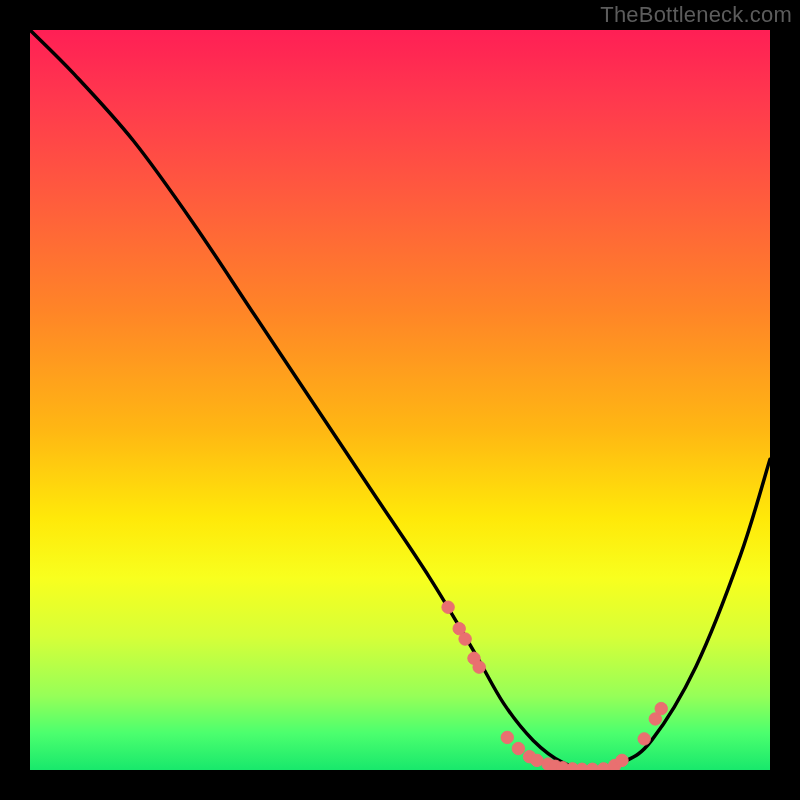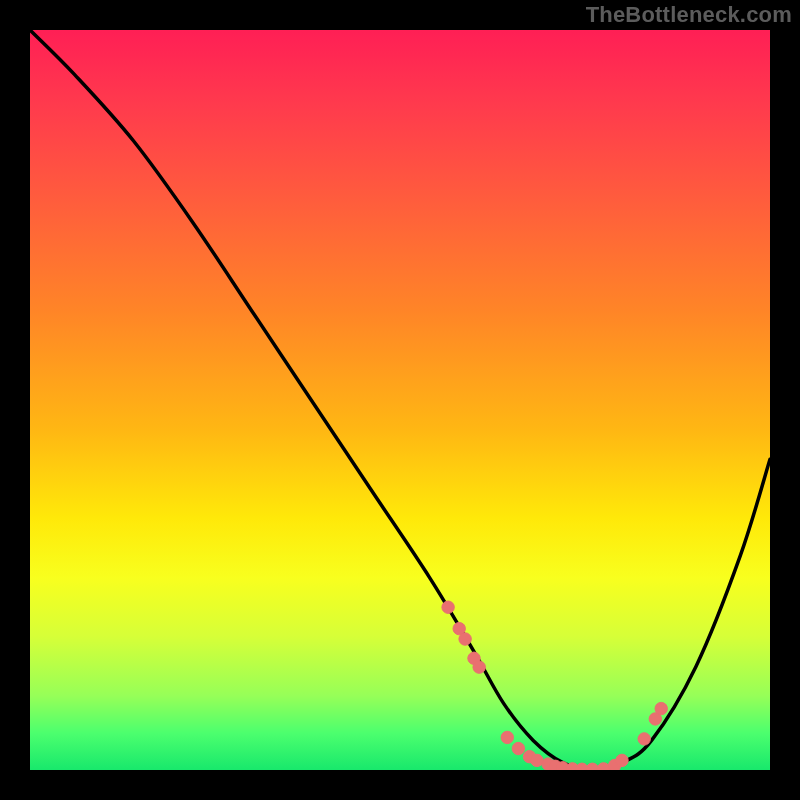--- a/index.html
+++ b/index.html
@@ -15,21 +15,21 @@
     position: relative;
     width: 800px;
     height: 800px;
   }
   .watermark {
     position: absolute;
     top: 2px;
     right: 8px;
     color: #5c5c5c;
     font-size: 22px;
-    font-weight: 700;
+    font-weight: 400;
     letter-spacing: 0.2px;
     z-index: 4;
   }
   .plot-area {
     position: absolute;
     left: 30px;
     top: 30px;
     width: 740px;
     height: 740px;
     background: linear-gradient(to bottom,

